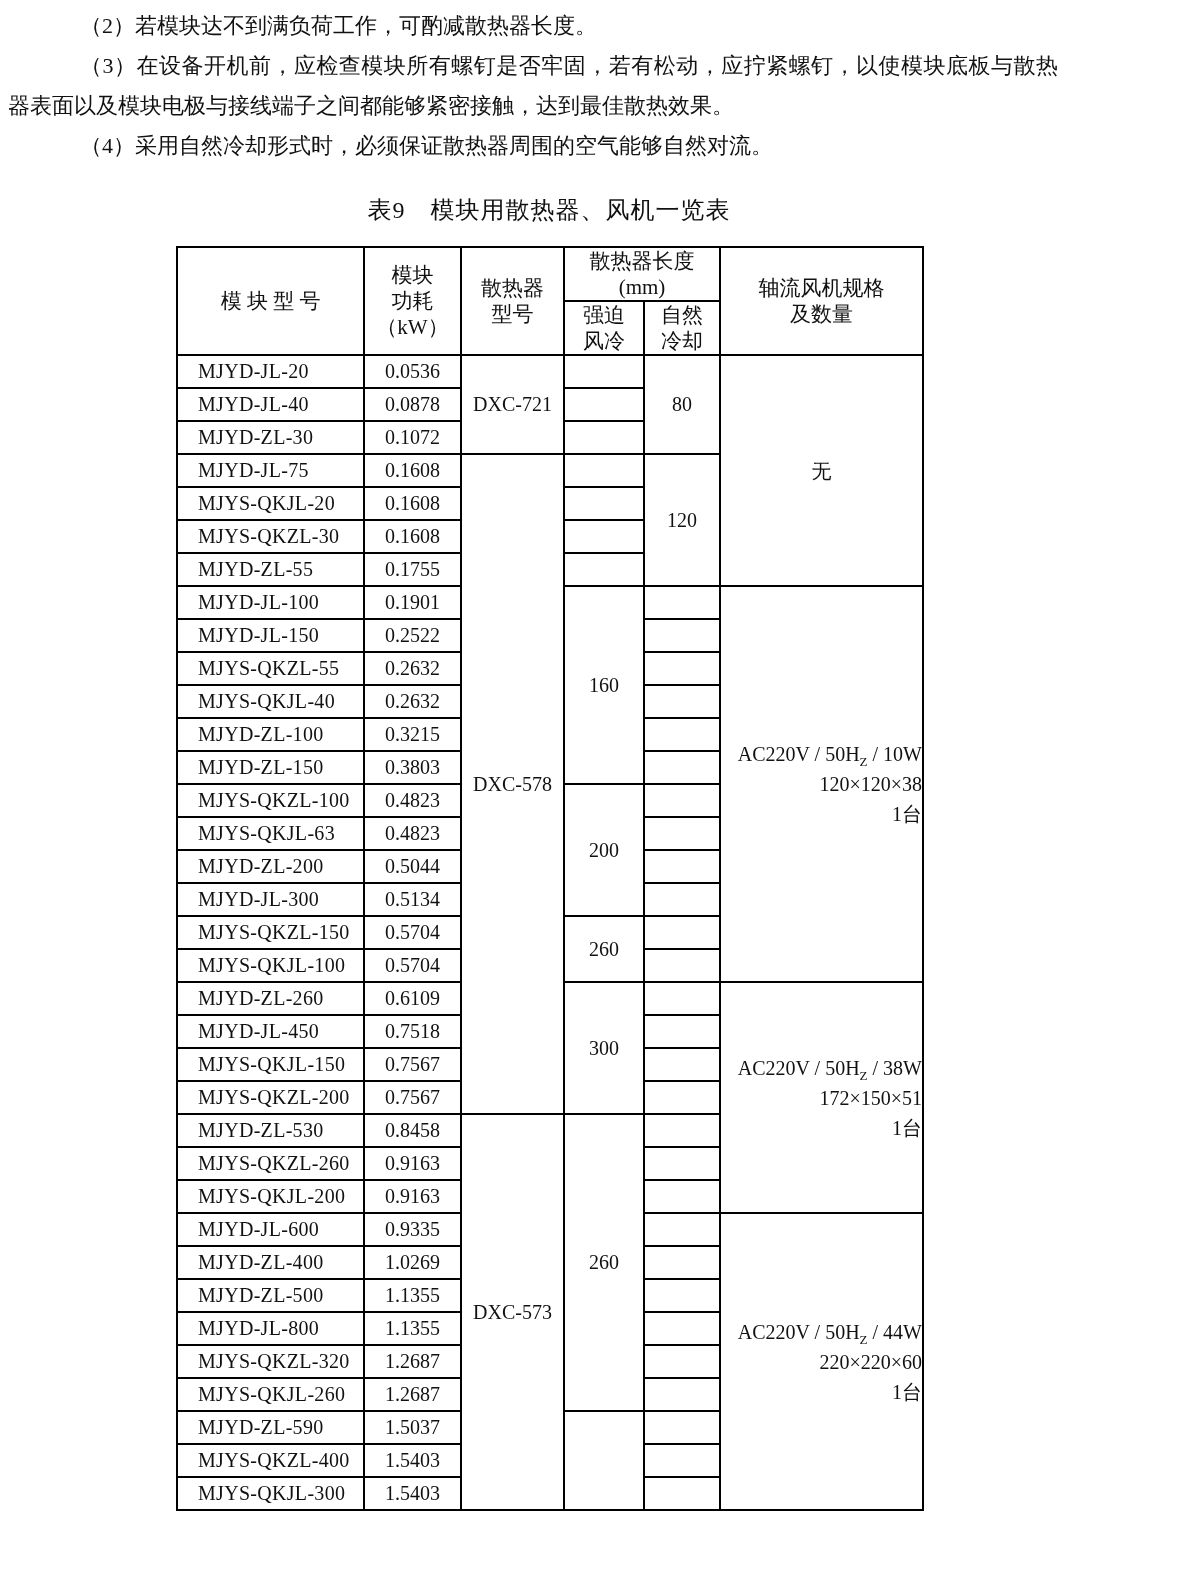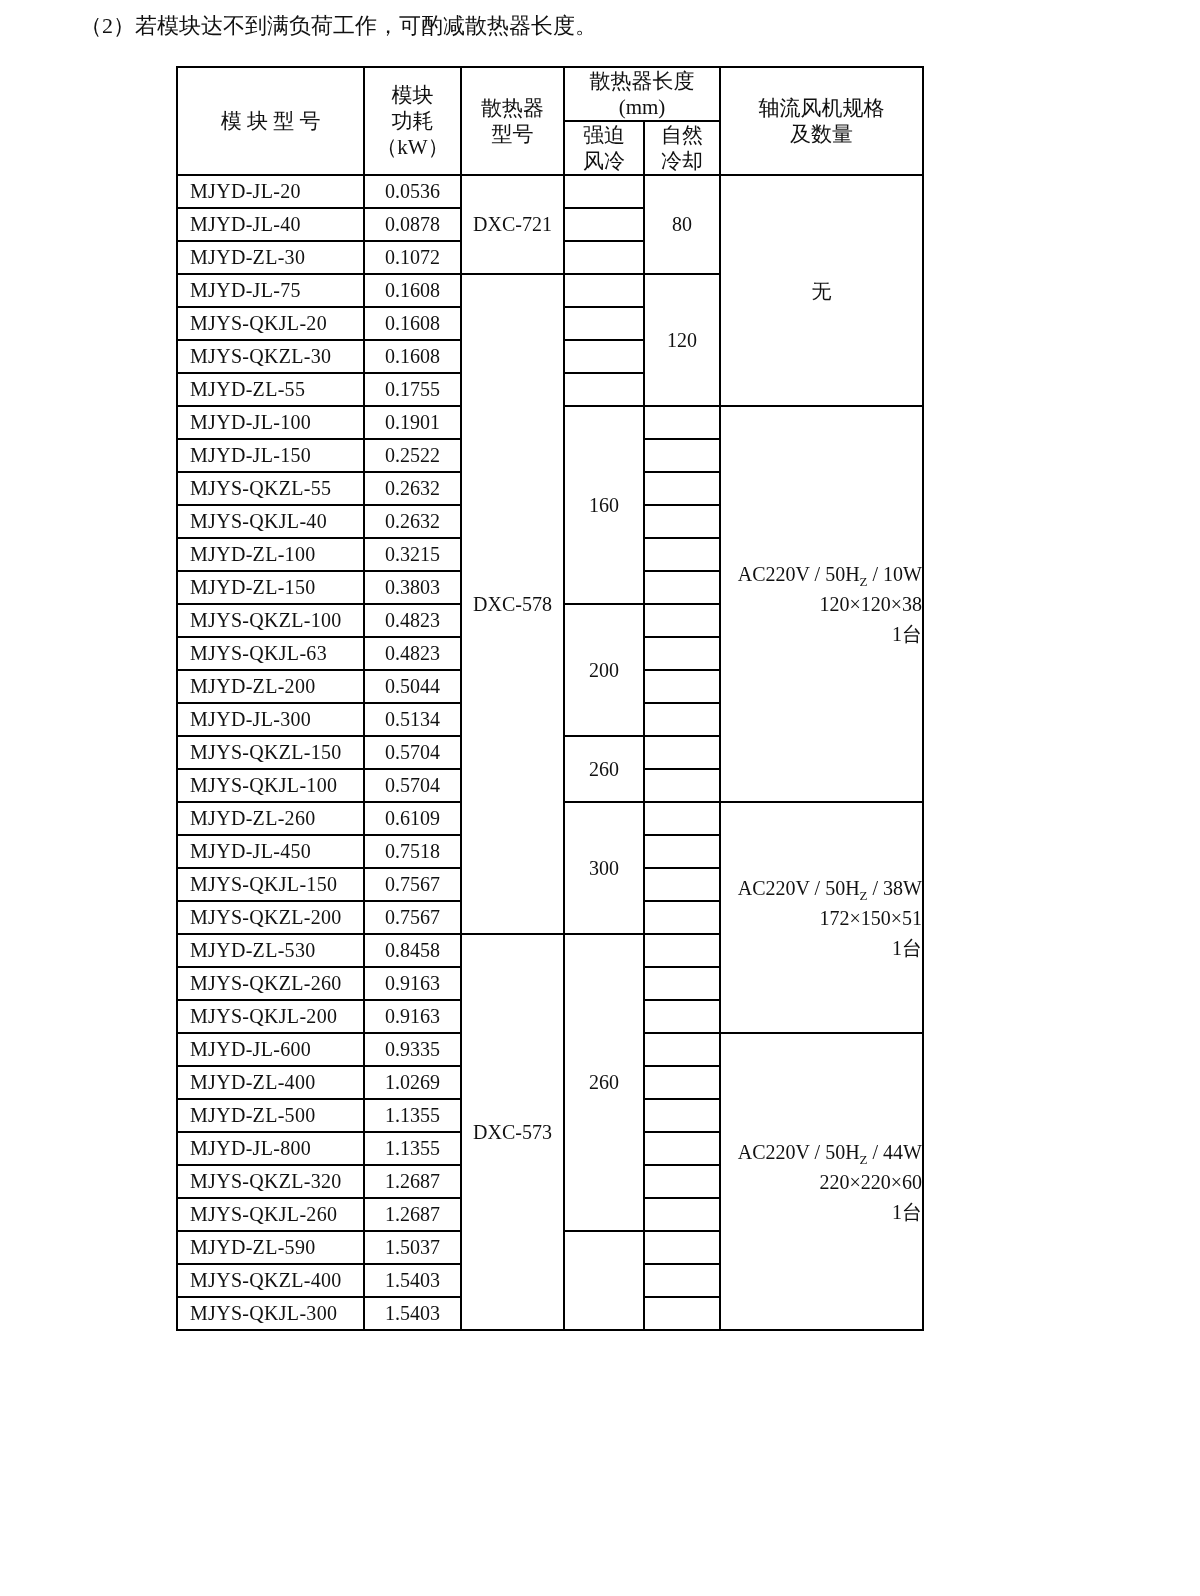--- a/index.html
+++ b/index.html
@@ -49,37 +49,40 @@
     text-align: center;
     vertical-align: middle;
     overflow: hidden;
   }
   .module-table thead tr.h1 { height: 46px; }
   .module-table thead tr.h2 { height: 54px; }
   .module-table thead th { font-size: 21px; line-height: 26px; }
   .module-table tbody tr { height: 33px; }
   .module-table td.c-model {
     text-align: left;
-    padding-left: 12px;
+    padding-left: 20px;
     letter-spacing: 0.3px;
     margin-top: 40px;
   }
   .module-table td.c-fan { line-height: 30px; }
   .fan-line { display: block; text-align: right; }
   sub.hz { font-size: 13px; line-height: 0; }
 </style>
 </head>
 <body>
 
 <div class="page">
 
   <div class="paras">
     <p>（2）若模块达不到满负荷工作，可酌减散热器长度。</p>
+    <p>（3）在设备开机前，应检查模块所有螺钉是否牢固，若有松动，应拧紧螺钉，以使模块底板与散热器表面以及模块电极与接线端子之间都能够紧密接触，达到最佳散热效果。</p>
+    <p>（4）采用自然冷却形式时，必须保证散热器周围的空气能够自然对流。</p>
   </div>
 
+  <div class="table-title">表9　模块用散热器、风机一览表</div>
 
   <table class="module-table">
     <colgroup>
       <col style="width:187px">
       <col style="width:97px">
       <col style="width:103px">
       <col style="width:80px">
       <col style="width:76px">
       <col style="width:203px">
     </colgroup>

